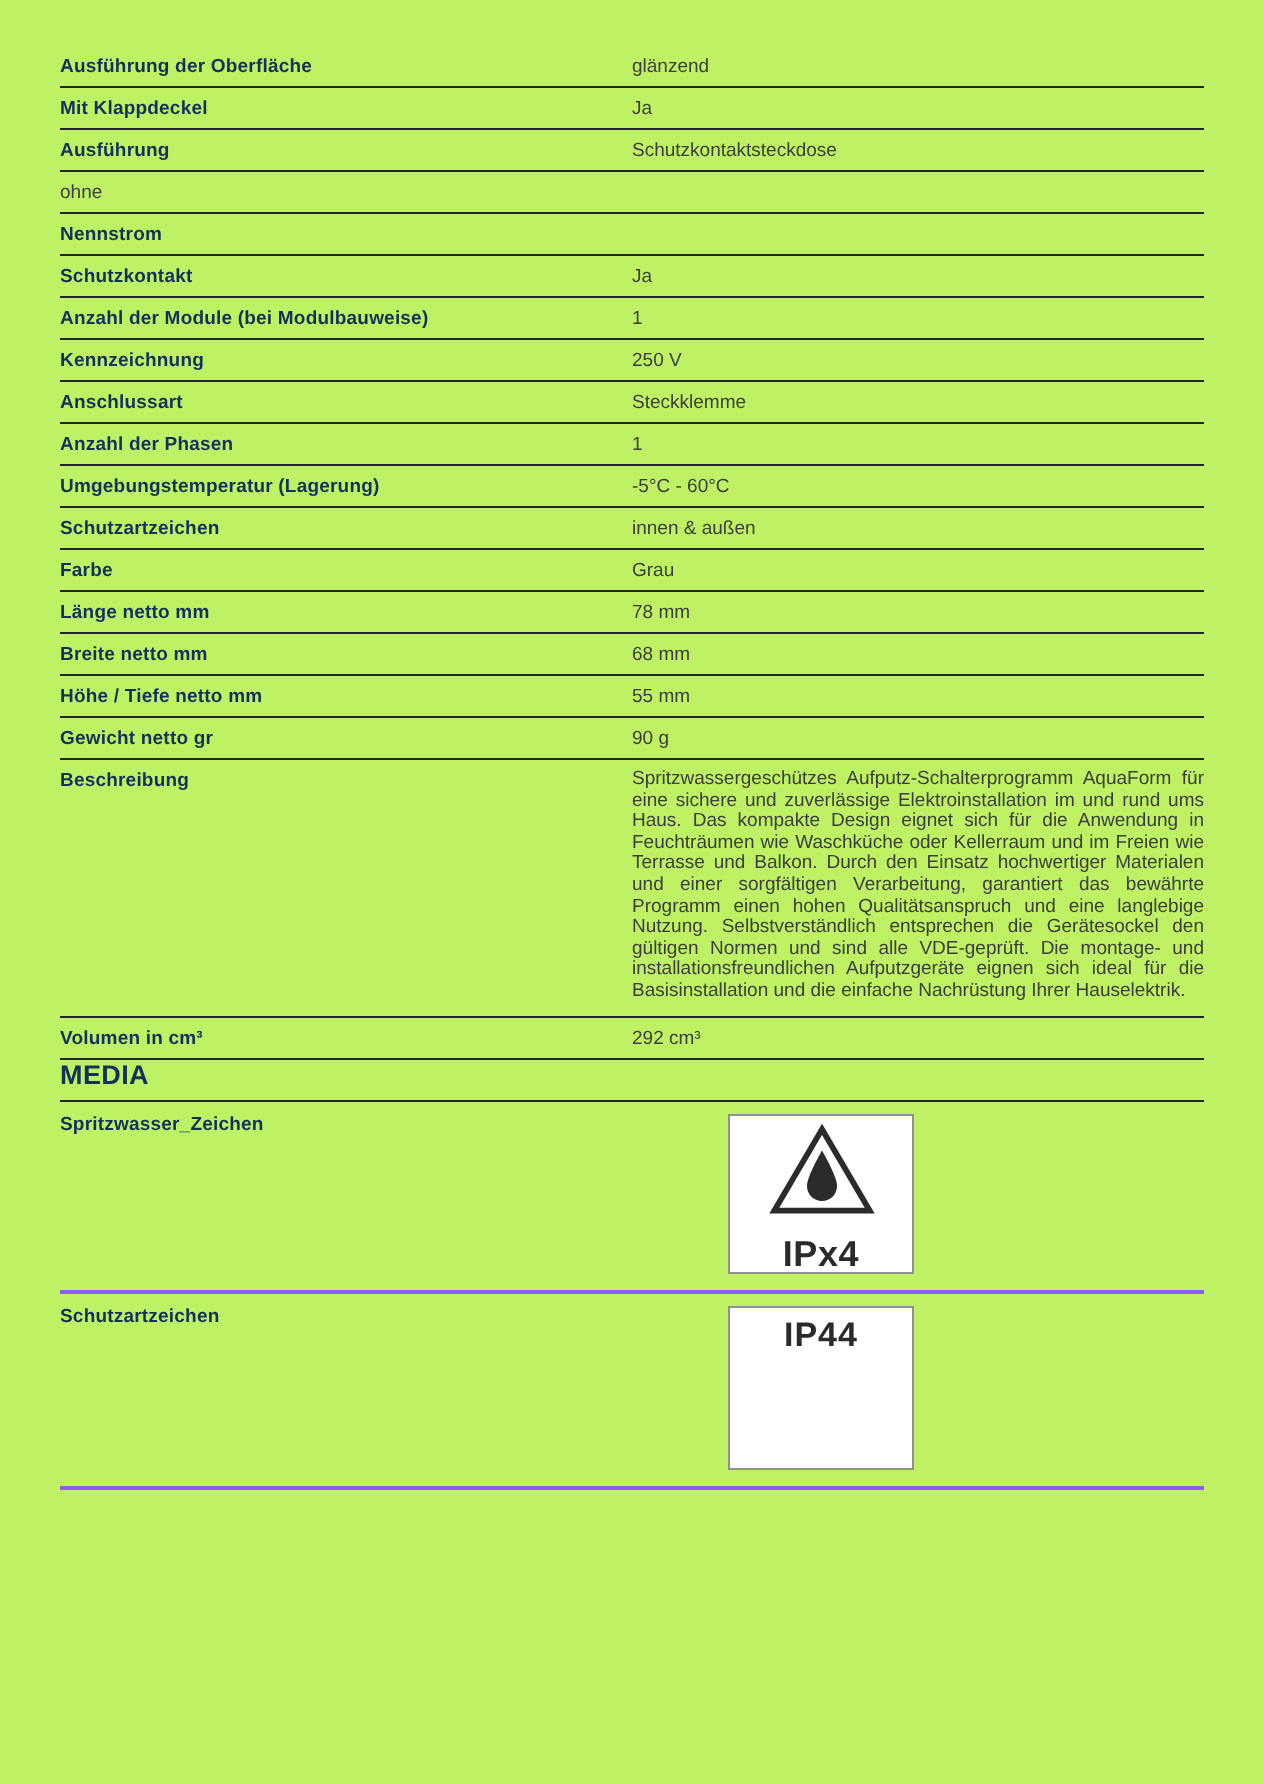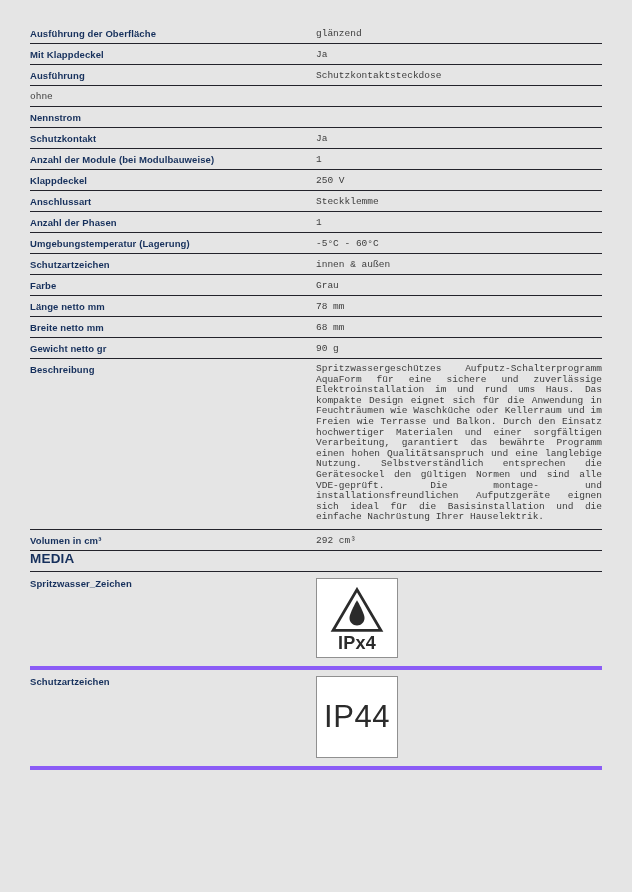--- a/index.html
+++ b/index.html
@@ -5,21 +5,21 @@
   html, body {
     margin: 0;
     padding: 0;
     background: #ffffff;
     font-family: "Liberation Sans", sans-serif;
   }
   .page {
     position: relative;
     width: 632px;
     height: 892px;
-    background: #e5e5e5;
+    background: #bef264;
     overflow: hidden;
   }
   .content {
     position: absolute;
     left: 30px;
     top: 23px;
     width: 572px;
   }
   
   .spec-row {
@@ -35,21 +35,20 @@
     font-weight: 700;
     font-size: 9.5px;
     line-height: 11px;
     letter-spacing: 0.1px;
   }
   .spec-value {
     flex: 1 1 auto;
     color: #3d3d3d;
     font-size: 9.5px;
     line-height: 11px;
-    font-family: Liberation Mono, monospace;
   }
   .spec-row.tall {
     padding: 5px 0 6px 0;
   }
   .spec-value.justify {
     text-align: justify;
     line-height: 10.6px;
   }
   
   .media-heading {
@@ -57,55 +56,56 @@
     border-bottom: 1px solid #23232b;
     color: #16305c;
     font-weight: 700;
     font-size: 13.5px;
     line-height: 15px;
     letter-spacing: 0.2px;
   }
   .media-row {
     display: flex;
     align-items: flex-start;
-    border-bottom: 4px solid #8b5cf6;
+    border-bottom: 2px solid #8b5cf6;
     padding: 6px 0 8px 0;
+    gap: 48px;
   }
   .media-badge-col {
     flex: 1 1 auto;
   }
   .badge {
-    width: 82px;
+    width: 93px;
     box-sizing: border-box;
     border: 1px solid #909090;
     background: #ffffff;
     display: flex;
     flex-direction: column;
     align-items: center;
-    justify-content: center;
+    justify-content: space-between;
   }
   .badge.ipx4 {
     height: 80px;
     padding-top: 4px;
   }
   .badge.ip44 {
     height: 82px;
   }
   .badge-text-small {
     color: #2b2b2b;
     font-weight: 700;
     font-size: 18px;
     line-height: 18px;
     margin-top: 1px;
     letter-spacing: 0.3px;
   }
   .badge-text-big {
     color: #2b2b2b;
-    font-weight: 400;
-    font-size: 31px;
+    font-weight: 700;
+    font-size: 17px;
     line-height: 27px;
     letter-spacing: 0.5px;
   }
   .drop-triangle-svg {
     display: block;
   }
 </style>
 </head>
 <body>
 
@@ -133,21 +133,21 @@
         </div>
         <div class="spec-row">
           <div class="spec-label">Schutzkontakt</div>
           <div class="spec-value">Ja</div>
         </div>
         <div class="spec-row">
           <div class="spec-label">Anzahl der Module (bei Modulbauweise)</div>
           <div class="spec-value">1</div>
         </div>
         <div class="spec-row">
-          <div class="spec-label">Klappdeckel</div>
+          <div class="spec-label">Kennzeichnung</div>
           <div class="spec-value">250 V</div>
         </div>
         <div class="spec-row">
           <div class="spec-label">Anschlussart</div>
           <div class="spec-value">Steckklemme</div>
         </div>
         <div class="spec-row">
           <div class="spec-label">Anzahl der Phasen</div>
           <div class="spec-value">1</div>
         </div>
@@ -163,20 +163,24 @@
           <div class="spec-label">Farbe</div>
           <div class="spec-value">Grau</div>
         </div>
         <div class="spec-row">
           <div class="spec-label">Länge netto mm</div>
           <div class="spec-value">78 mm</div>
         </div>
         <div class="spec-row">
           <div class="spec-label">Breite netto mm</div>
           <div class="spec-value">68 mm</div>
+        </div>
+        <div class="spec-row">
+          <div class="spec-label">Höhe / Tiefe netto mm</div>
+          <div class="spec-value">55 mm</div>
         </div>
         <div class="spec-row">
           <div class="spec-label">Gewicht netto gr</div>
           <div class="spec-value">90 g</div>
         </div>
         <div class="spec-row tall">
           <div class="spec-label">Beschreibung</div>
           <div class="spec-value justify">Spritzwassergeschützes Aufputz-Schalterprogramm AquaForm für eine sichere und zuverlässige Elektroinstallation im und rund ums Haus. Das kompakte Design eignet sich für die Anwendung in Feuchträumen wie Waschküche oder Kellerraum und im Freien wie Terrasse und Balkon. Durch den Einsatz hochwertiger Materialen und einer sorgfältigen Verarbeitung, garantiert das bewährte Programm einen hohen Qualitätsanspruch und eine langlebige Nutzung. Selbstverständlich entsprechen die Gerätesockel den gültigen Normen und sind alle VDE-geprüft. Die montage- und installationsfreundlichen Aufputzgeräte eignen sich ideal für die Basisinstallation und die einfache Nachrüstung Ihrer Hauselektrik.</div>
         </div>
         <div class="spec-row">

